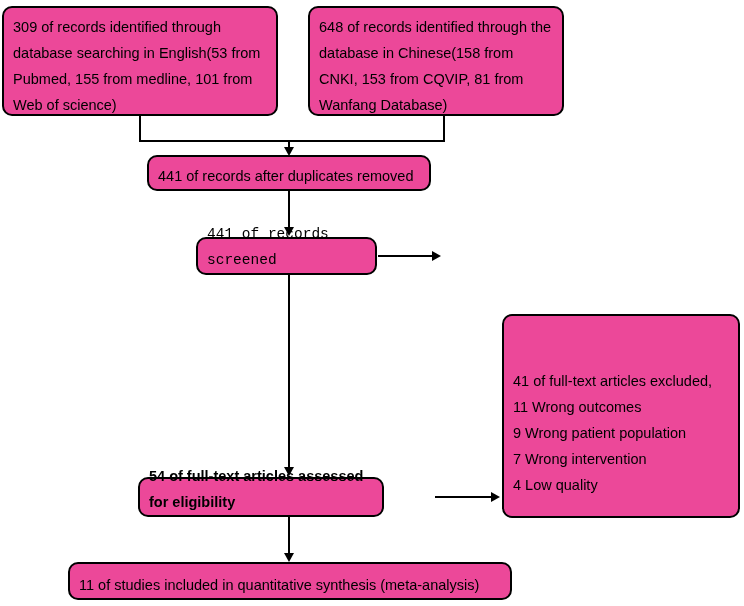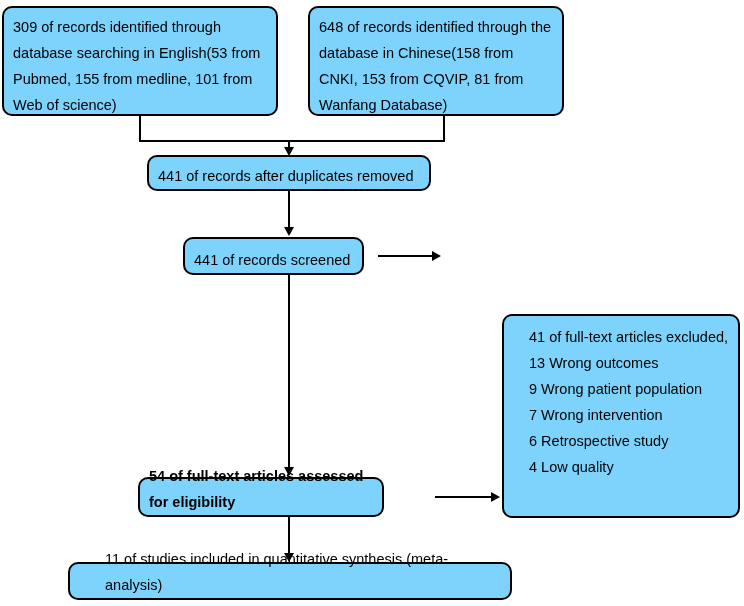--- a/index.html
+++ b/index.html
@@ -13,21 +13,21 @@
     height: 606px;
     background: #ffffff;
     font-family: "Liberation Sans", sans-serif;
     overflow: hidden;
   }
   .node {
     position: absolute;
     box-sizing: border-box;
     border: 2px solid #000000;
     border-radius: 10px;
-    background: #7dd3fc;
+    background: #ec4899;
     color: #000000;
     font-size: 14.5px;
     line-height: 26px;
     z-index: 2;
   }
   .node .pad {
     padding: 6px 9px;
   }
   .node.vcenter {
     display: flex;
@@ -83,49 +83,48 @@
   <div class="line vline" style="left:288px; top:140px; height:9px;"></div>
   <div class="arrow-down" style="left:284px; top:147px;"></div>
 
   <div class="node vcenter" style="left:147px; top:155px; width:284px; height:36px;">
     <div class="pad">441 of records after duplicates removed</div>
   </div>
 
   <div class="line vline" style="left:288px; top:191px; height:38px;"></div>
   <div class="arrow-down" style="left:284px; top:227px;"></div>
 
-  <div class="node vcenter" style="left:183px; top:237px; width:181px; height:38px;">
+  <div class="node vcenter" style="left:196px; top:237px; width:181px; height:38px;font-family:Liberation Mono, monospace;">
     <div class="pad">441 of records screened</div>
   </div>
 
   <div class="line hline" style="left:378px; top:255px; width:57px;"></div>
   <div class="arrow-right" style="left:432px; top:251px;"></div>
 
 
   <div class="line vline" style="left:288px; top:275px; height:194px;"></div>
   <div class="arrow-down" style="left:284px; top:467px;"></div>
 
   <div class="node" style="left:502px; top:314px; width:238px; height:204px;">
-    <div class="pad" style="padding:8px 25px;">
+    <div class="pad" style="padding:8px 9px;margin-top:44px;">
       <span class="reasons-line">41 of full-text articles excluded,</span>
-      <span class="reasons-line">13 Wrong outcomes</span>
+      <span class="reasons-line">11 Wrong outcomes</span>
       <span class="reasons-line">9 Wrong patient population</span>
       <span class="reasons-line">7 Wrong intervention</span>
-      <span class="reasons-line">6 Retrospective study</span>
       <span class="reasons-line">4 Low quality</span>
     </div>
   </div>
 
   <div class="node vcenter" style="left:138px; top:477px; width:246px; height:40px;font-weight:bold;">
     <div class="pad">54 of full-text articles assessed for eligibility</div>
   </div>
 
   <div class="line hline" style="left:435px; top:496px; width:58px;"></div>
   <div class="arrow-right" style="left:491px; top:492px;"></div>
 
   <div class="line vline" style="left:288px; top:517px; height:38px;"></div>
   <div class="arrow-down" style="left:284px; top:553px;"></div>
 
-  <div class="node vcenter" style="left:68px; top:562px; width:444px; height:38px;padding-left:26px;">
+  <div class="node vcenter" style="left:68px; top:562px; width:444px; height:38px;">
     <div class="pad">11 of studies included in quantitative synthesis (meta-analysis)</div>
   </div>
 
 </div>
 
 </body></html>

